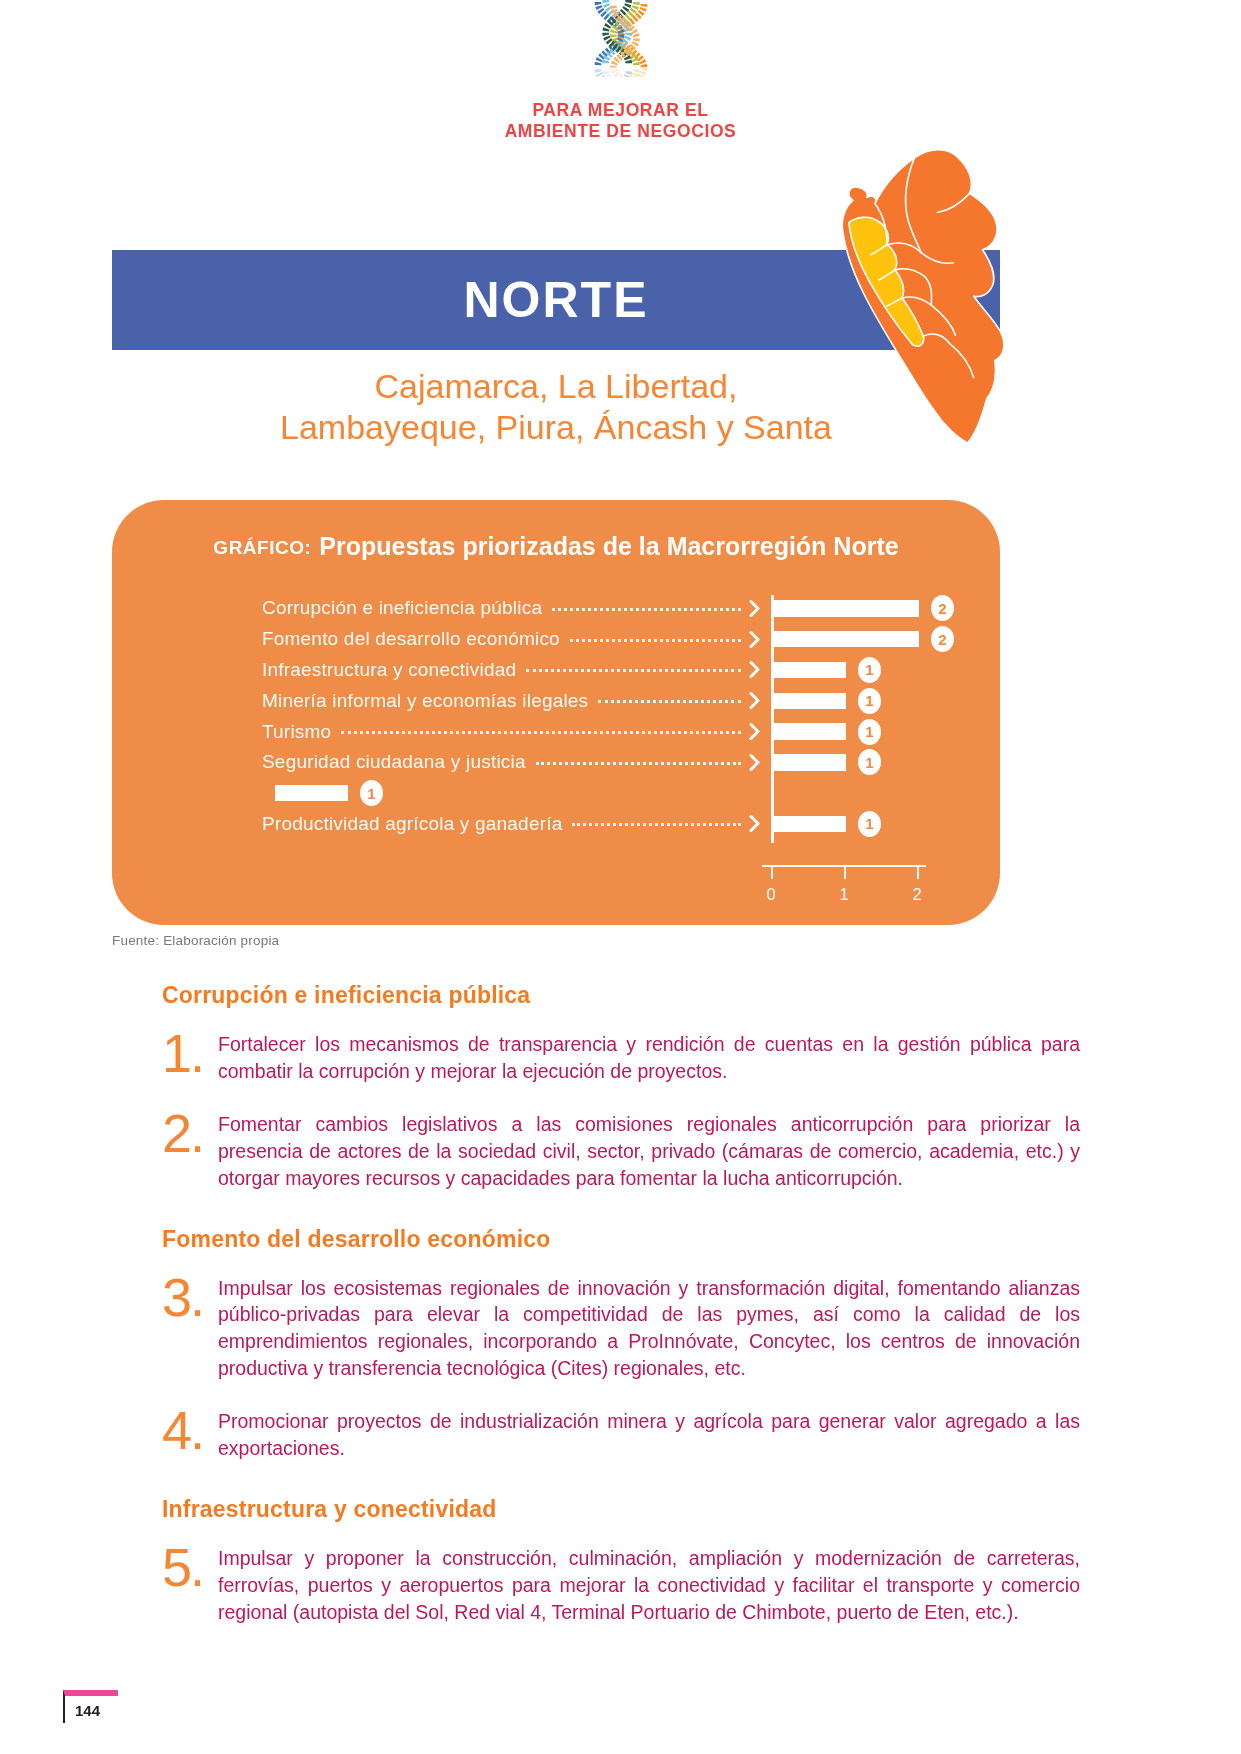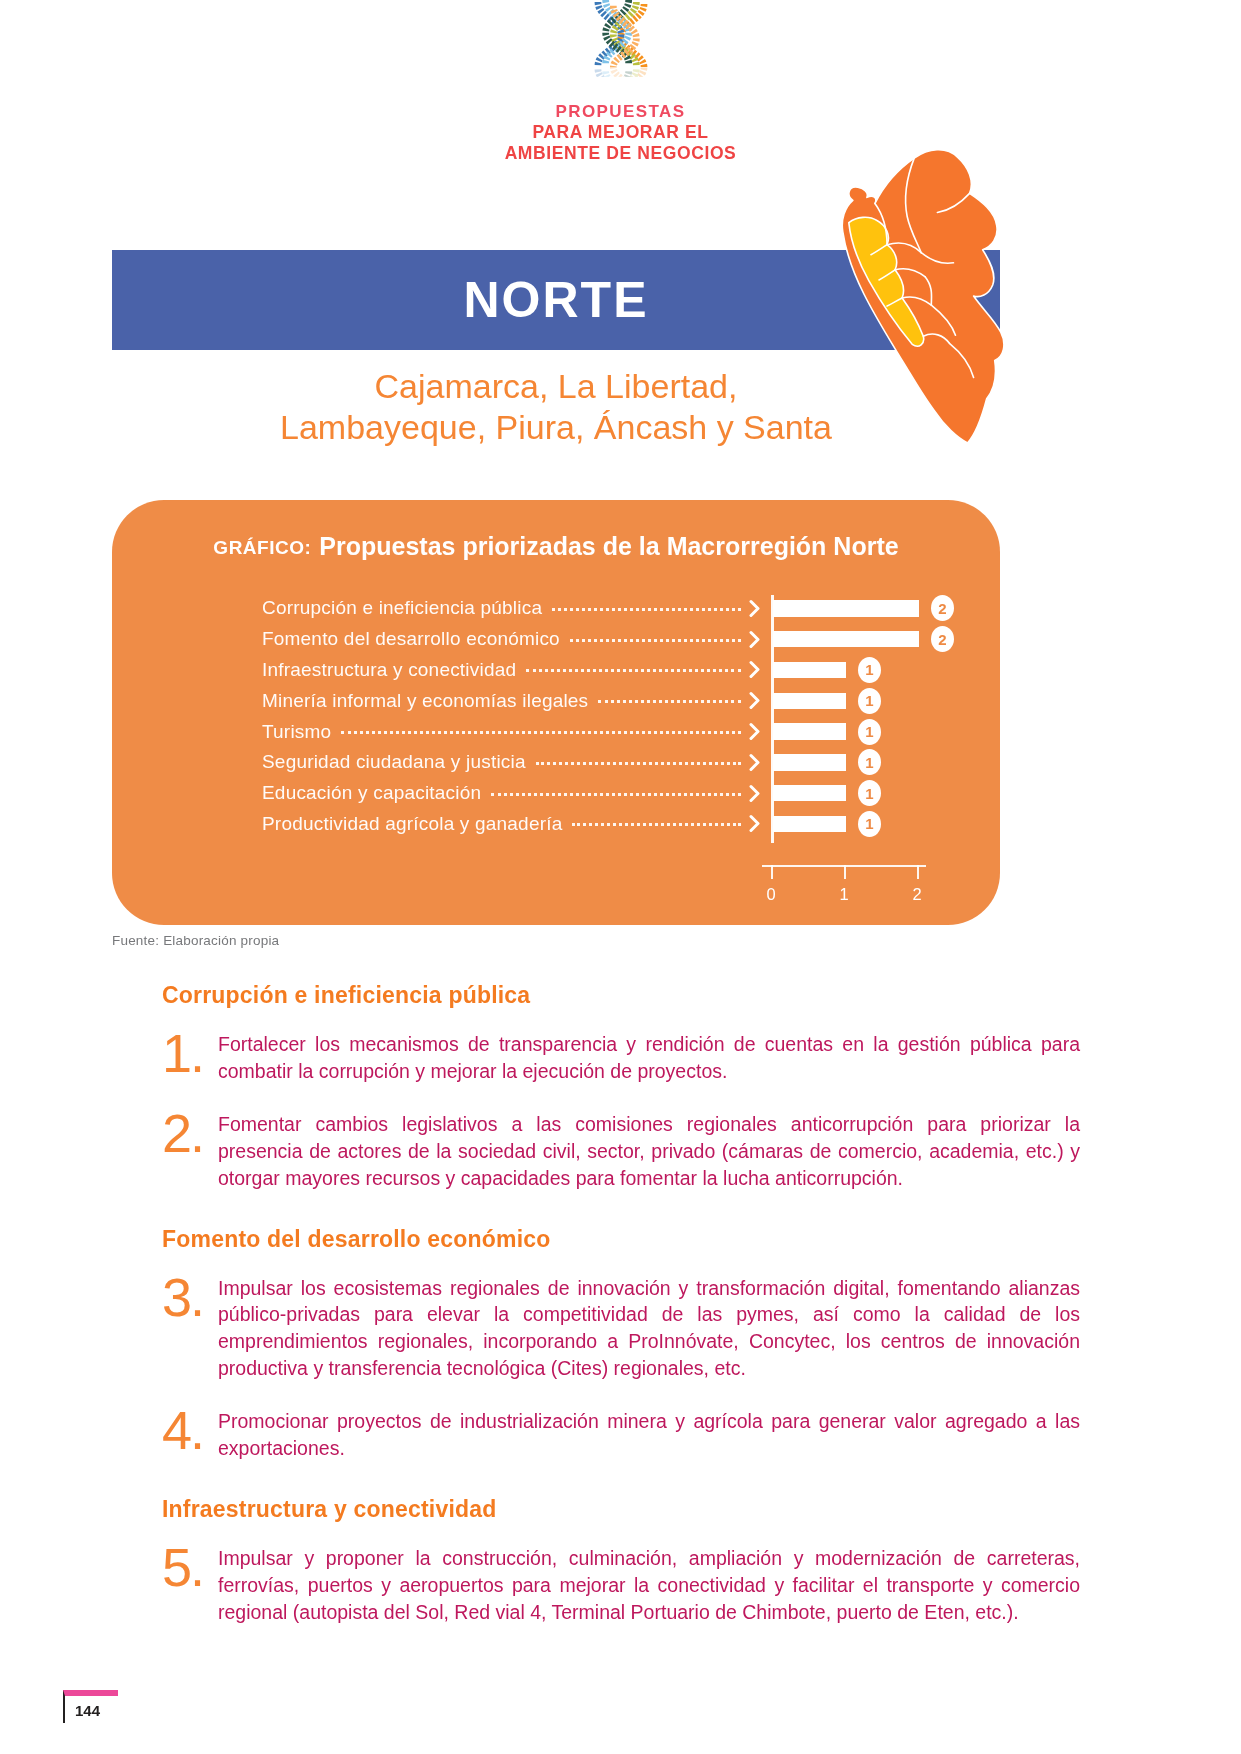--- a/index.html
+++ b/index.html
@@ -70,21 +70,20 @@
           <path d="M26,2 C26,18 50,22 50,36 C50,50 26,54 26,68" stroke="#3c79b8"></path>
           <path d="M66,2 C66,18 42,22 42,36 C42,50 66,54 66,68" stroke="#b9bf3e"></path>
           <path d="M34,0 C34,16 58,20 58,34 C58,48 34,52 34,66" stroke="#7fc2e8"></path>
           <path d="M58,0 C58,16 34,20 34,34 C34,48 58,52 58,66" stroke="#2b5a4b"></path>
           <path d="M42,6 C42,22 66,26 66,40 C66,54 42,58 42,70" stroke="#fbb061"></path>
         </g>
       </defs>
       <use href="#braidg"></use>
       <use href="#braidg" transform="matrix(1,0,0,-1,0,140)" mask="url(#fadeMask)" opacity="0.6"></use>
     </svg>
-    <span class="tag-accent">PROPUESTAS</span>
     <span class="tag-line">PARA MEJORAR EL</span>
     <span class="tag-line">AMBIENTE DE NEGOCIOS</span>
   </div>
 
   <div class="banner">
     <h1 class="banner-title">NORTE</h1>
   </div>
 
   <div class="subtitle">
     <div>Cajamarca, La Libertad,</div>
@@ -213,29 +212,20 @@
                   <path d="M2 2.5 L9 9.5 L2 16.5" fill="none" stroke="#fff" stroke-width="3" stroke-linecap="round" stroke-linejoin="round"></path>
                 </svg>
               </span>
             </div>
             <div class="bar-area">
               <div class="bar" style="width: 73px;"></div>
               <div class="badge">1</div>
             </div>
           </div>
           <div class="chart-row">
-            <div class="label-zone">
-              <span class="chart-label">Educación y capacitación</span>
-              <span class="leader"></span>
-              <span class="chevron">
-                <svg width="11" height="19" viewBox="0 0 11 19">
-                  <path d="M2 2.5 L9 9.5 L2 16.5" fill="none" stroke="#fff" stroke-width="3" stroke-linecap="round" stroke-linejoin="round"></path>
-                </svg>
-              </span>
-            </div>
             <div class="bar-area">
               <div class="bar" style="width: 73px;"></div>
               <div class="badge">1</div>
             </div>
           </div>
           <div class="chart-row">
             <div class="label-zone">
               <span class="chart-label">Productividad agrícola y ganadería</span>
               <span class="leader"></span>
               <span class="chevron">

